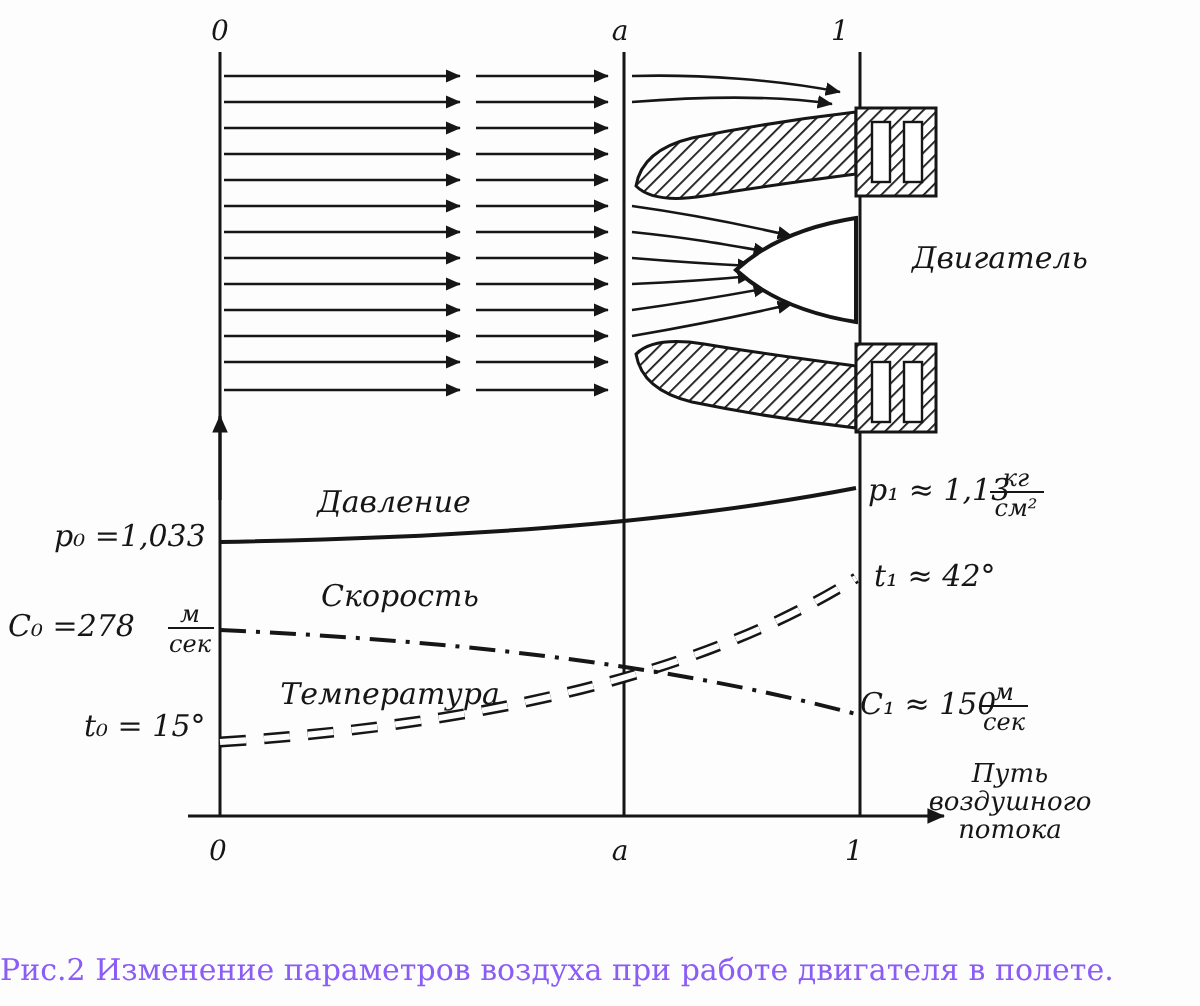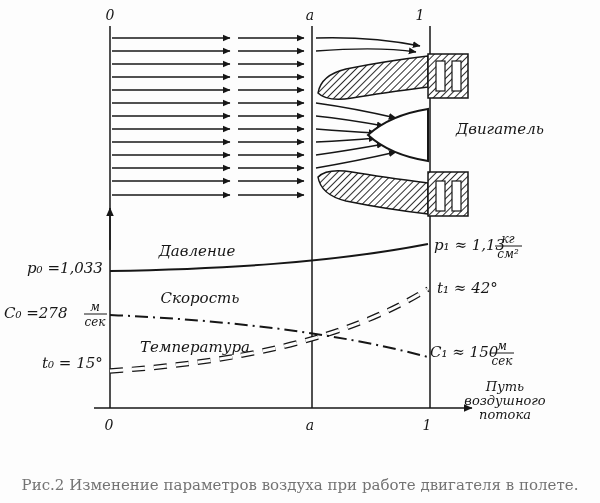--- a/index.html
+++ b/index.html
@@ -9,21 +9,21 @@
     font-family:"DejaVu Serif", serif;
   }
   svg { display:block; }
   svg text { font-family:"DejaVu Serif", serif; fill:#161616; }
   .lbl  { font-style:italic; font-size:15px; }
   .tick { font-style:italic; font-size:14px; }
   .frac { font-style:italic; font-size:12px; }
   .axlab{ font-style:italic; font-size:13px; }
   .caption {
     position:absolute; left:0; right:0; top:476px;
-    text-align:center; font-size:15px; color:#737373;
+    font-size:15px; color:#8b5cf6;
   }
   .thin  { stroke:#161616; stroke-width:1.5; fill:none; }
   .curve { stroke:#161616; stroke-width:2;   fill:none; }
 </style>
 </head>
 <body>
 
 <div class="page">
 <svg width="600" height="470" viewBox="0 0 600 470">
   <defs>

